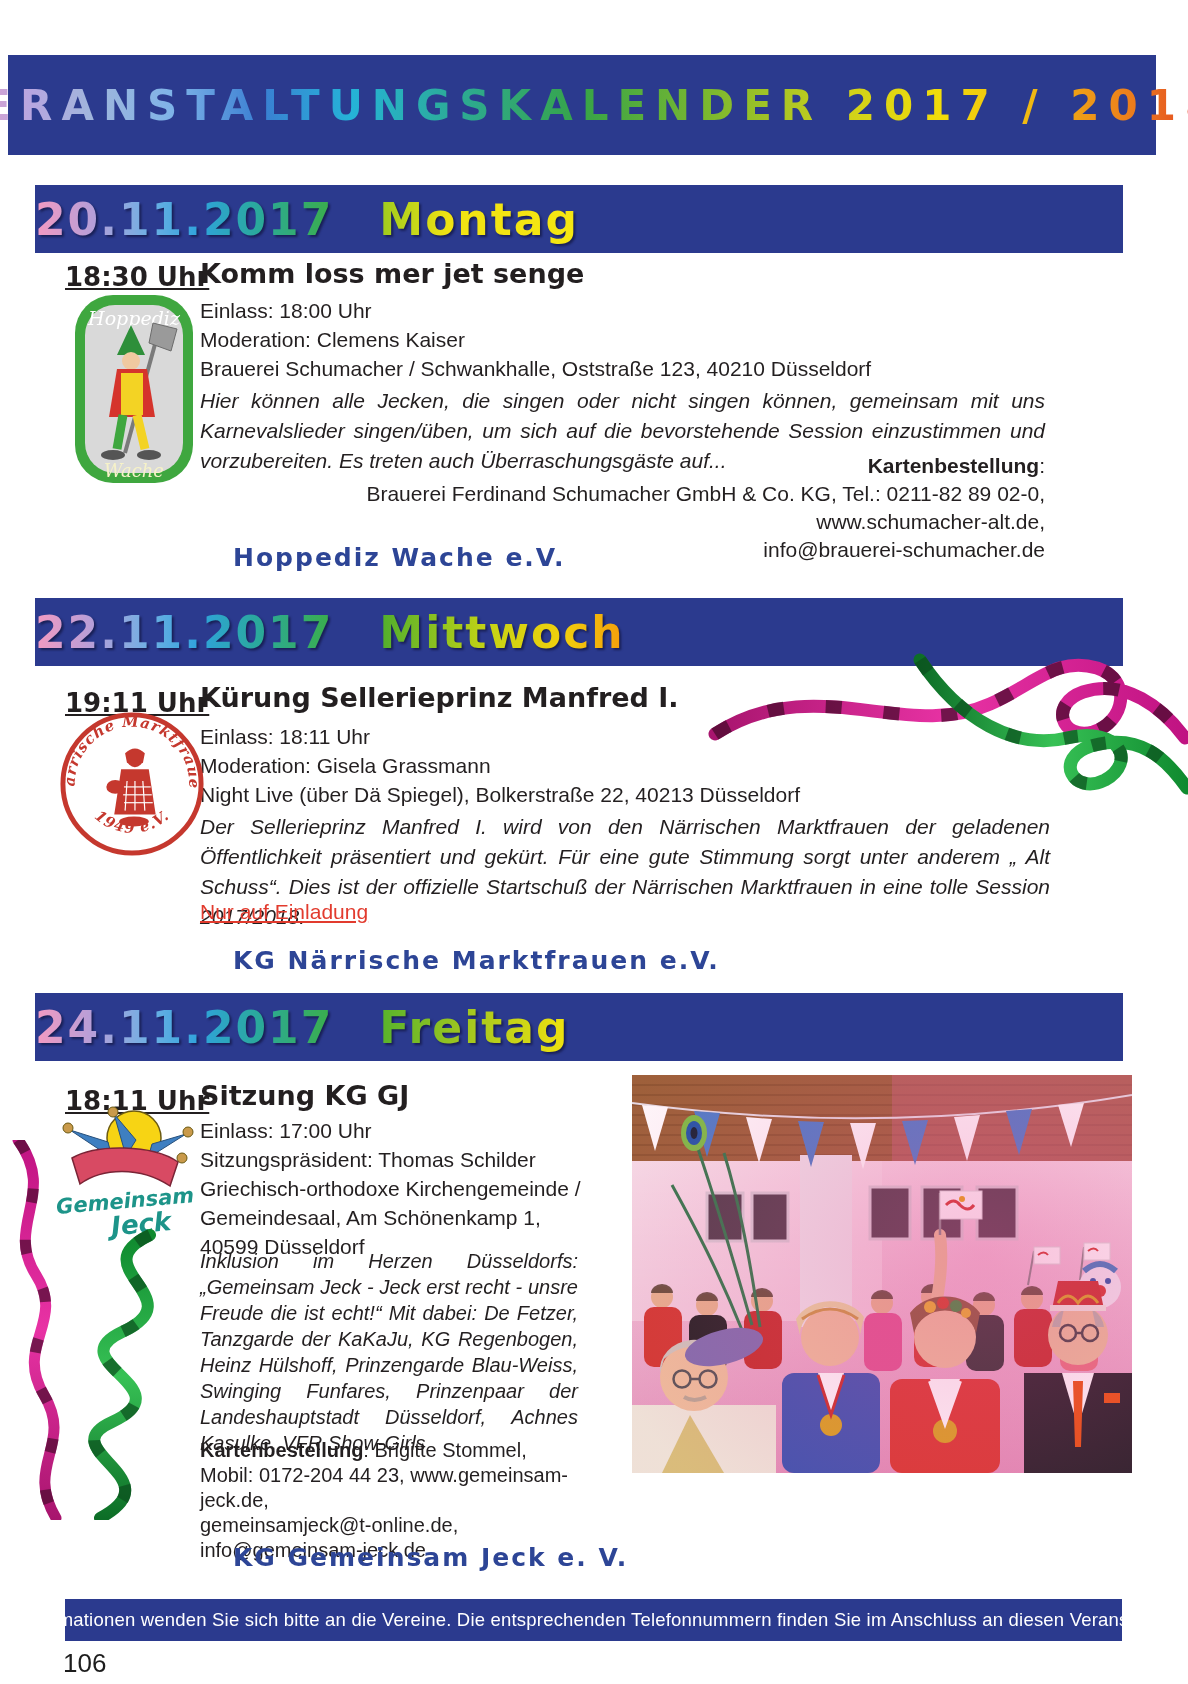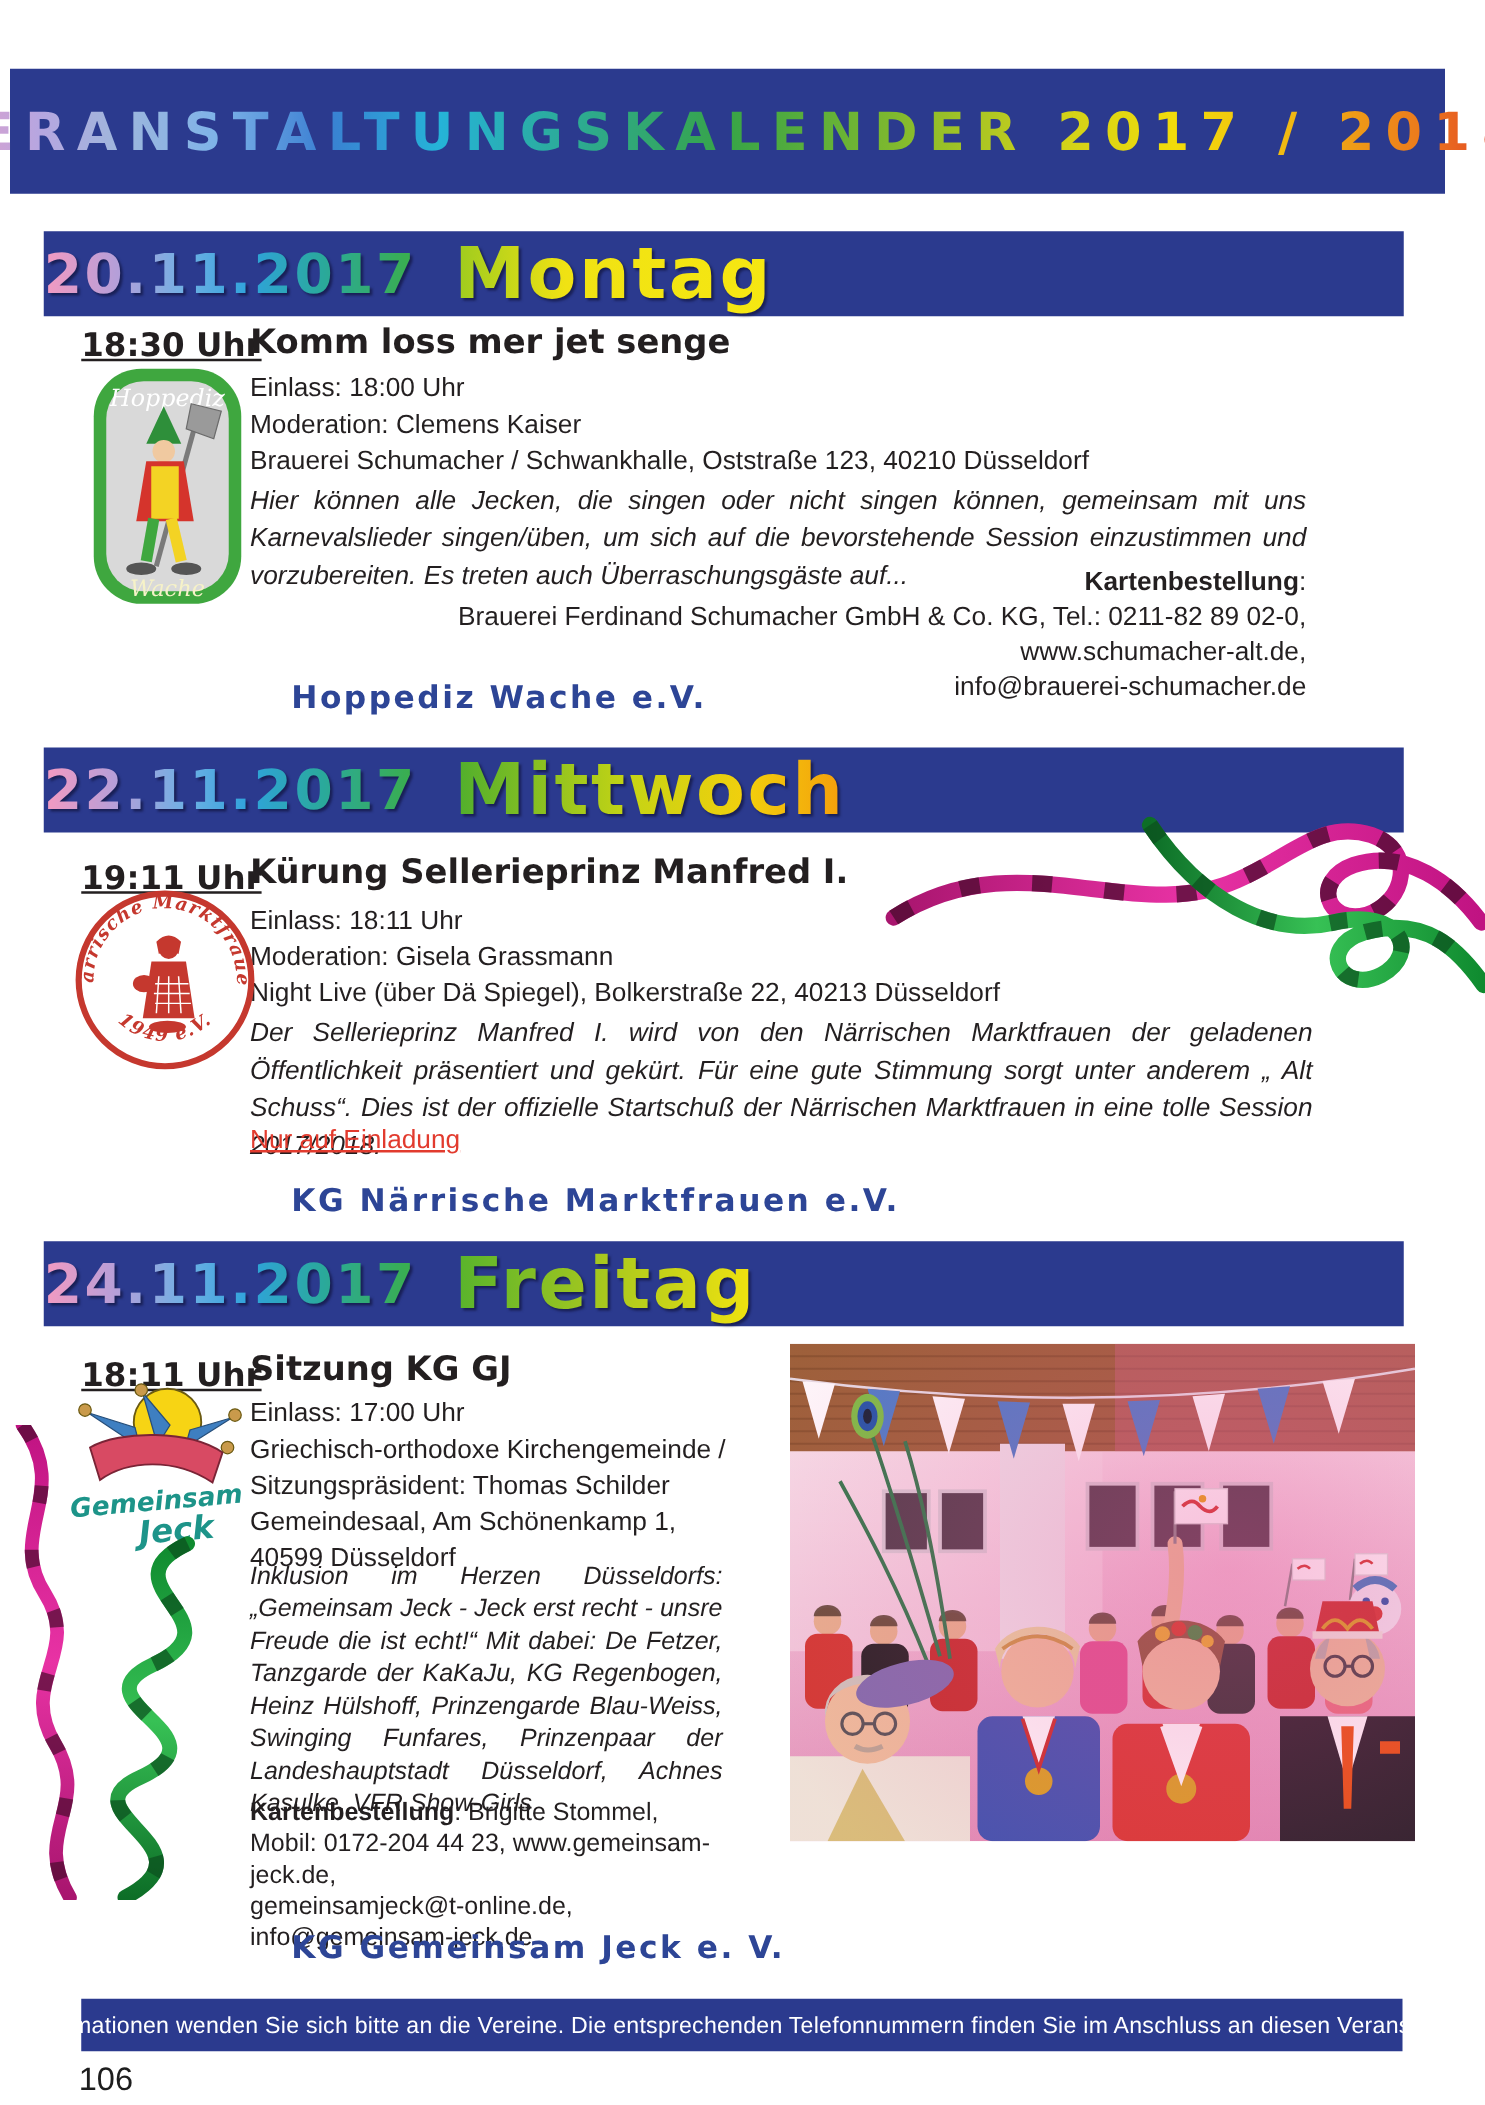--- a/index.html
+++ b/index.html
@@ -9,21 +9,21 @@
   .header-band{left:8px;top:55px;width:1148px;height:100px;display:flex;align-items:center;justify-content:center;}
   .header-title{font-family:"DejaVu Sans",sans-serif;font-weight:bold;font-size:42px;letter-spacing:9px;white-space:nowrap;
     background:linear-gradient(90deg,#f29ec2 0%,#b7a6e0 7%,#9fb6dc 12%,#7fb3e8 18%,#3a7fd2 25%,#25b3d8 32%,#2daa8f 41%,#37a447 50%,#7cb82f 60%,#cdd01b 70%,#f2dc0a 78%,#f0b313 86%,#ec7c1c 93%,#e03327 100%);
     -webkit-background-clip:text;background-clip:text;color:transparent;}
   .day-band{position:absolute;left:35px;width:1088px;height:68px;background:#2b3a8e;display:flex;align-items:center;padding-left:0;box-sizing:border-box;}
   .fancy{font-family:"DejaVu Sans",sans-serif;font-weight:bold;}
   .date-text{font-size:44px;letter-spacing:2px;
     background:linear-gradient(90deg,#f49ac1 0%,#b49fd9 20%,#6fb0e4 38%,#2fa3dc 55%,#2aa99b 75%,#3bae49 100%);
     -webkit-background-clip:text;background-clip:text;color:transparent;
     filter:drop-shadow(2px 2px 1px rgba(10,10,40,.55));}
-  .weekday-text{font-size:57px;margin-left:30px;letter-spacing:2px;
+  .weekday-text{font-size:44px;margin-left:46px;letter-spacing:2px;
     -webkit-background-clip:text;background-clip:text;color:transparent;
     filter:drop-shadow(2px 2px 1px rgba(10,10,40,.55));}
   .wd-montag{background:linear-gradient(90deg,#9ccb1f 0%,#f0e213 35%,#f6e712 100%);-webkit-background-clip:text;background-clip:text;}
   .wd-mittwoch{background:linear-gradient(90deg,#4fae2d 0%,#c6d414 45%,#f2cf0d 75%,#f49d0b 100%);-webkit-background-clip:text;background-clip:text;}
   .wd-freitag{background:linear-gradient(90deg,#57b32c 0%,#a8c81e 50%,#f2e30f 100%);-webkit-background-clip:text;background-clip:text;}
   .abs{position:absolute;}
   .time{font-family:"DejaVu Sans",sans-serif;font-weight:bold;font-size:26px;white-space:nowrap;text-decoration:underline;}
   .etitle{font-family:"DejaVu Sans",sans-serif;font-weight:bold;font-size:27px;white-space:nowrap;}
   .details div{font-size:21px;line-height:29px;}
   .desc{font-style:italic;font-size:21px;line-height:30px;text-align:justify;}
@@ -151,22 +151,22 @@
 
   <div class="day-band" style="top:993px;text-align:center;">
     <span class="fancy date-text">24.11.2017</span>
     <span class="fancy weekday-text wd-freitag">Freitag</span>
   </div>
 
   <div class="abs time" style="left:65px;top:1086px;">18:11 Uhr</div>
   <div class="abs etitle" style="left:200px;top:1080px;">Sitzung KG GJ</div>
   <div class="abs details" style="left:200px;top:1116px;">
     <div>Einlass: 17:00 Uhr</div>
+    <div>Sitzungspräsident: Thomas Schilder</div>
     <div>Griechisch-orthodoxe Kirchengemeinde /</div>
-    <div>Sitzungspräsident: Thomas Schilder</div>
     <div>Gemeindesaal, Am Schönenkamp 1,</div>
     <div>40599 Düsseldorf</div>
   </div>
   <div class="abs desc-narrow" style="left:200px;top:1248px;width:378px;">Inklusion im Herzen Düsseldorfs: „Gemeinsam Jeck - Jeck erst recht - unsre Freude die ist echt!“ Mit dabei: De Fetzer, Tanzgarde der KaKaJu, KG Regenbogen, Heinz Hülshoff, Prinzengarde Blau-Weiss, Swinging Funfares, Prinzenpaar der Landeshauptstadt Düsseldorf, Achnes Kasulke, VFR Show-Girls</div>
   <div class="abs booking booking-narrow" style="left:200px;top:1438px;width:380px;">
     <div><span class="blabel">Kartenbestellung</span><span>: Brigitte Stommel,</span></div>
     <div>Mobil: 0172-204 44 23, www.gemeinsam-jeck.de,</div>
     <div>gemeinsamjeck@t-online.de,</div>
     <div>info@gemeinsam-jeck.de</div>
   </div>

